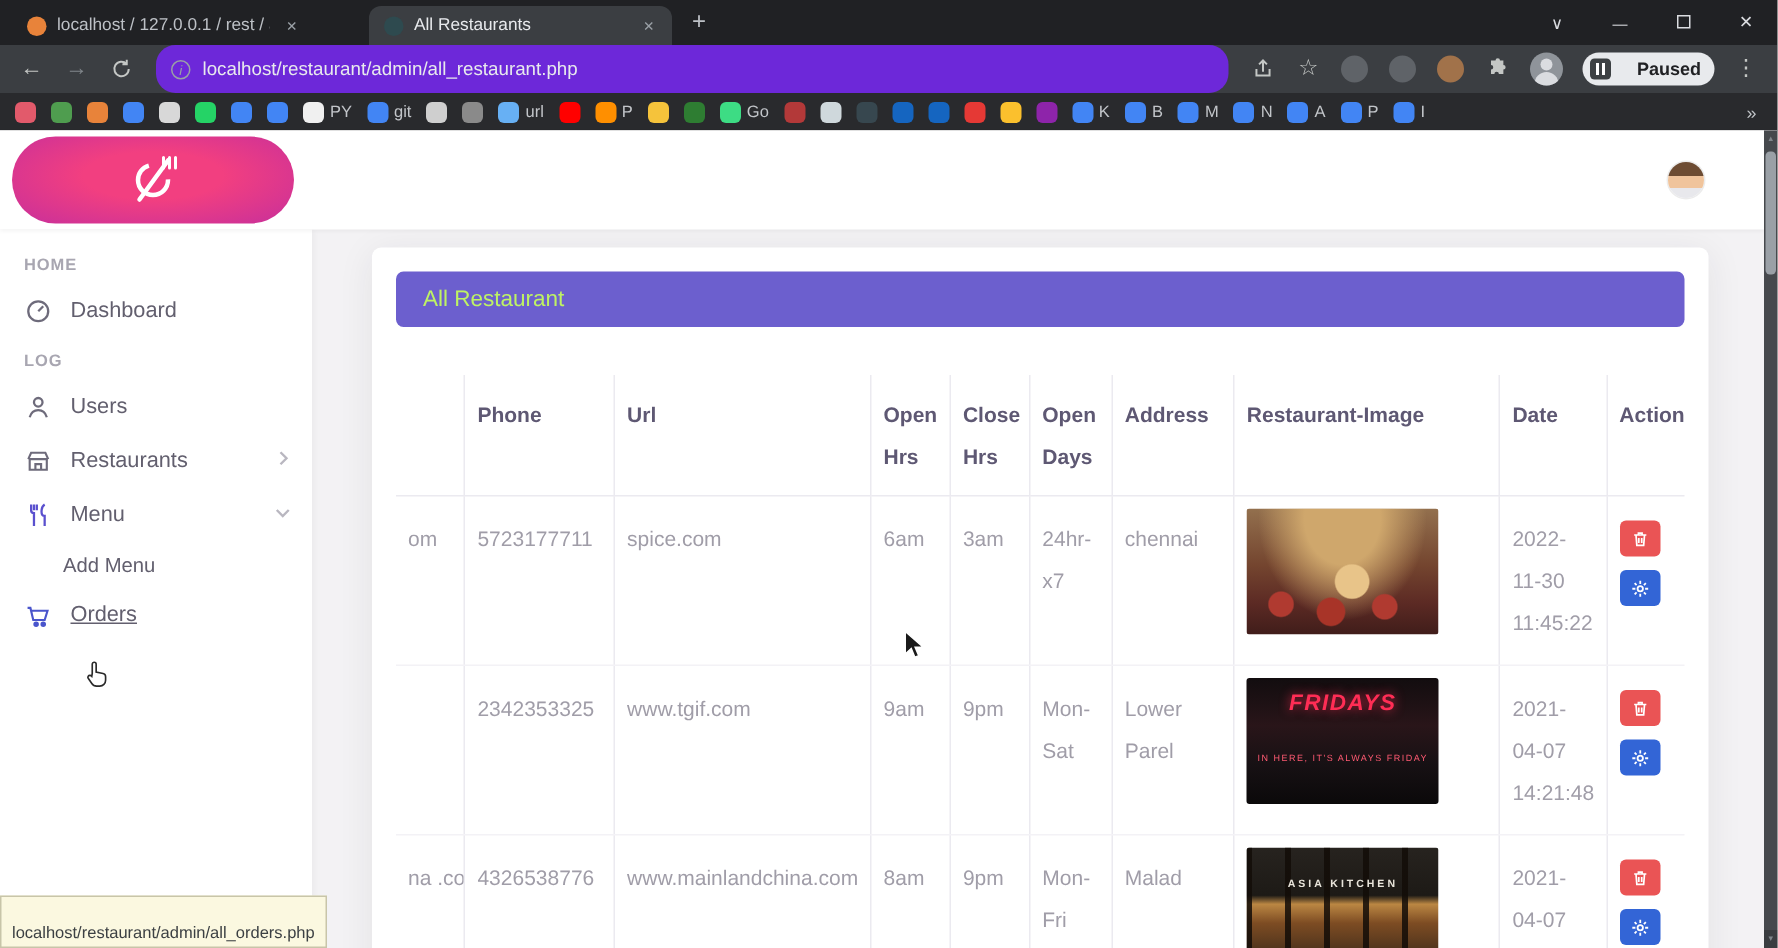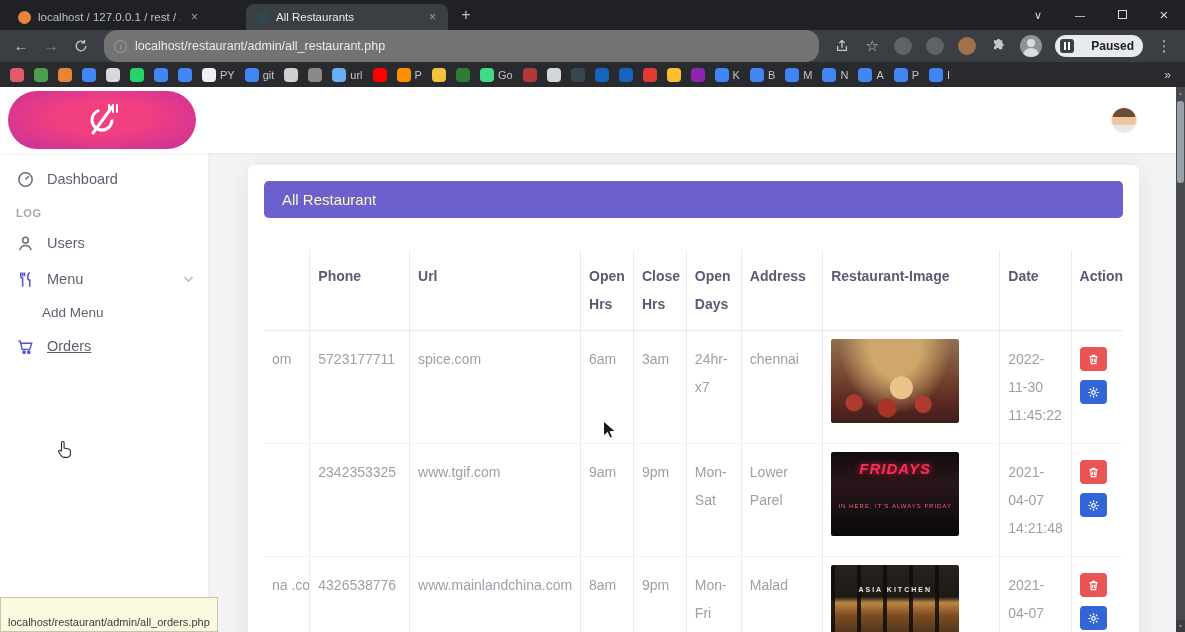--- a/index.html
+++ b/index.html
@@ -21,21 +21,21 @@
   .winctl span { width:42px; height:30px; color:#dadce0; text-align:center; line-height:30px; font-size:12px; }
   .wc-tabsearch::before { content:"∨"; font-size:11px; }
   .wc-min::before { content:"—"; font-size:10px; }
   .wc-max i { display:inline-block; width:9px; height:9px; border:1px solid #dadce0; }
   .wc-close::before { content:"×"; font-size:15px; }
 
   .navbar { position:absolute; left:0; top:30px; width:100%; height:32px; background:#3b3e42; display:flex; align-items:center; padding:0 8px; gap:4px; }
   .nav-ico { width:26px; height:26px; border-radius:50%; color:#c4c7c5; font-size:15px; text-align:center; line-height:26px; flex:0 0 auto; }
   .ni-back::before { content:"←"; }
   .ni-fwd::before { content:"→"; color:#80868b; }
-  .omnibox { flex:1; height:26px; background:#737373; border-radius:13px; display:flex; align-items:center; padding:16px 10px; gap:8px; margin:0 6px; max-width:780px; }
+  .omnibox { flex:1; height:26px; background:#6d28d9; border-radius:13px; display:flex; align-items:center; padding:16px 10px; gap:8px; margin:0 6px; max-width:780px; }
   .info-ico { width:13px; height:13px; border:1px solid #9aa0a6; border-radius:50%; color:#9aa0a6; font-size:9px; line-height:12px; text-align:center; flex:0 0 13px; font-style:italic; }
   .info-ico::before { content:"i"; }
   .url-text { color:#e8eaed; font-size:12.5px; white-space:nowrap; }
   .star::before { content:"☆"; }
   .ext-dot { width:18px; height:18px; border-radius:50%; background:#5f6368; flex:0 0 auto; margin:0 5px; }
   .ext-photo { background:#a1724a; }
   .profile-circle { width:22px; height:22px; border-radius:50%; background:#8f949a; margin:0 5px; position:relative; overflow:hidden; }
   .profile-circle::before { content:""; position:absolute; left:7px; top:4px; width:8px; height:8px; border-radius:50%; background:#dadce0; }
   .profile-circle::after { content:""; position:absolute; left:3px; top:13px; width:16px; height:10px; border-radius:8px 8px 0 0; background:#dadce0; }
   .paused-pill { height:22px; background:#e8eaed; border-radius:11px; display:flex; align-items:center; gap:5px; padding:0 9px 0 5px; margin:0 4px; }
@@ -70,21 +70,21 @@
   .section-label { font-size:11px; letter-spacing:.6px; color:#a8a6b1; padding:10px 0 6px 16px; font-weight:bold; }
   .nav-item { height:36px; display:flex; align-items:center; gap:12px; padding:0 14px 0 16px; color:#625f6e; font-size:14.5px; cursor:default; }
   .nav-item .grow { flex:1; }
   .nav-icon { width:19px; height:19px; flex:0 0 19px; }
   .chev { color:#b9b7c0; }
   .sub-item { height:31px; display:flex; align-items:center; padding-left:42px; color:#625f6e; font-size:13.5px; }
   .orders-label { text-decoration:underline; }
 
   .main { position:absolute; left:208px; top:66px; right:9px; bottom:0; background:#f3f2f4; overflow:hidden; }
   .card { margin:12px 37px 0 40px; background:#fff; border-radius:6px; box-shadow:0 4px 24px rgba(34,41,47,.08); padding:16px; min-height:640px; }
-  .banner { height:37px; background:#6c5fce; border-radius:5px; color:#fef9c3; font-size:15px; line-height:37px; padding-left:18px; }
+  .banner { height:37px; background:#6c5fce; border-radius:5px; color:#bef264; font-size:15px; line-height:37px; padding-left:18px; }
 
   table.rest-table { width:100%; border-collapse:collapse; table-layout:fixed; margin-top:32px; }
   .rest-table th { text-align:left; vertical-align:top; color:#5e5873; font-size:14px; font-weight:bold; line-height:28px; padding:12px 8px; border-right:1px solid #ebeaf0; border-bottom:1px solid #ebeaf0; }
   .rest-table th:last-child { border-right:none; }
   .rest-table td { vertical-align:top; color:#a09da8; font-size:14px; line-height:28px; padding:14px 8px 14px 8px; border-right:1px solid #ebeaf0; border-bottom:1px solid #f3f2f6; }
   .rest-table td:last-child { border-right:none; }
   .cell-fragment, .cell-phone, .cell-url { white-space:nowrap; overflow:hidden; }
   .cell-image { padding:8px 8px !important; }
   .rest-image { width:128px; height:84px; border-radius:2px; overflow:hidden; }
 
@@ -356,20 +356,21 @@
         <svg width="46" height="34" viewBox="0 0 46 34">
           <circle cx="23" cy="17" r="10" fill="none" stroke="#fff" stroke-width="3" stroke-dasharray="44 18"></circle>
           <path d="M33 4 14 30" stroke="#fff" stroke-width="3" stroke-linecap="round"></path>
           <path d="M30 2v7M34 2v7M38 2v7" stroke="#fff" stroke-width="2" stroke-linecap="round"></path>
         </svg>
       </div>
       <div class="user-avatar"></div>
     </div>
 
     <div class="sidebar">
+      <div class="section-label">HOME</div>
       <div class="nav-item">
         <span class="nav-icon">
           <svg width="19" height="19" viewBox="0 0 20 20">
               <g fill="none" stroke="#6e6b7b" stroke-width="1.6">
                 <circle cx="10" cy="10" r="7"></circle>
                 <path d="M10 10l3.5-3.5"></path>
               </g>
             </svg>
         </span>
         <span class="grow">Dashboard</span>
@@ -378,20 +379,37 @@
       <div class="nav-item">
         <span class="nav-icon">
           <svg width="19" height="19" viewBox="0 0 20 20">
               <g fill="none" stroke="#6e6b7b" stroke-width="1.6">
                 <circle cx="10" cy="6.5" r="3"></circle>
                 <path d="M4 17c1-3.5 3-5 6-5s5 1.5 6 5"></path>
               </g>
             </svg>
         </span>
         <span class="grow">Users</span>
+      </div>
+      <div class="nav-item">
+        <span class="nav-icon">
+          <svg width="19" height="19" viewBox="0 0 20 20">
+              <g fill="none" stroke="#6e6b7b" stroke-width="1.5">
+                <path d="M4 8.5h12V16H4z"></path>
+                <path d="M3 8.5l2-4.5h10l2 4.5"></path>
+                <path d="M8 16v-4h4v4"></path>
+              </g>
+            </svg>
+        </span>
+        <span class="grow">Restaurants</span>
+        <span class="chev">
+          <svg width="9" height="11" viewBox="0 0 9 11">
+              <path d="M2 1.5l4 4-4 4" fill="none" stroke="#b9b7c0" stroke-width="1.6"></path>
+            </svg>
+        </span>
       </div>
       <div class="nav-item">
         <span class="nav-icon">
           <svg width="19" height="19" viewBox="0 0 20 20">
               <g fill="none" stroke="#5a50ce" stroke-width="1.6">
                 <path d="M5 2.5v4a2 2 0 0 0 2 2v9M7 2.5v4M9 2.5v4M14.5 2.5c-1.6 1-2.2 3-2.2 5s.6 3 2.2 3v7"></path>
               </g>
             </svg>
         </span>
         <span class="grow">Menu</span>

